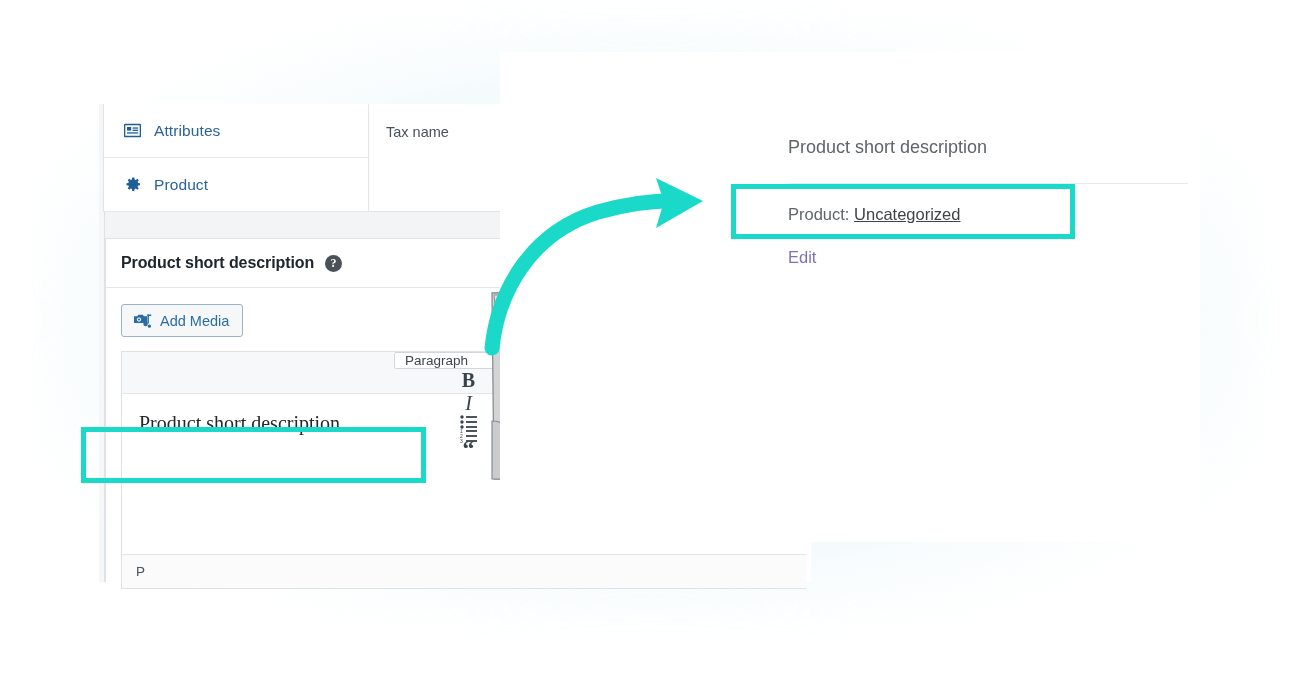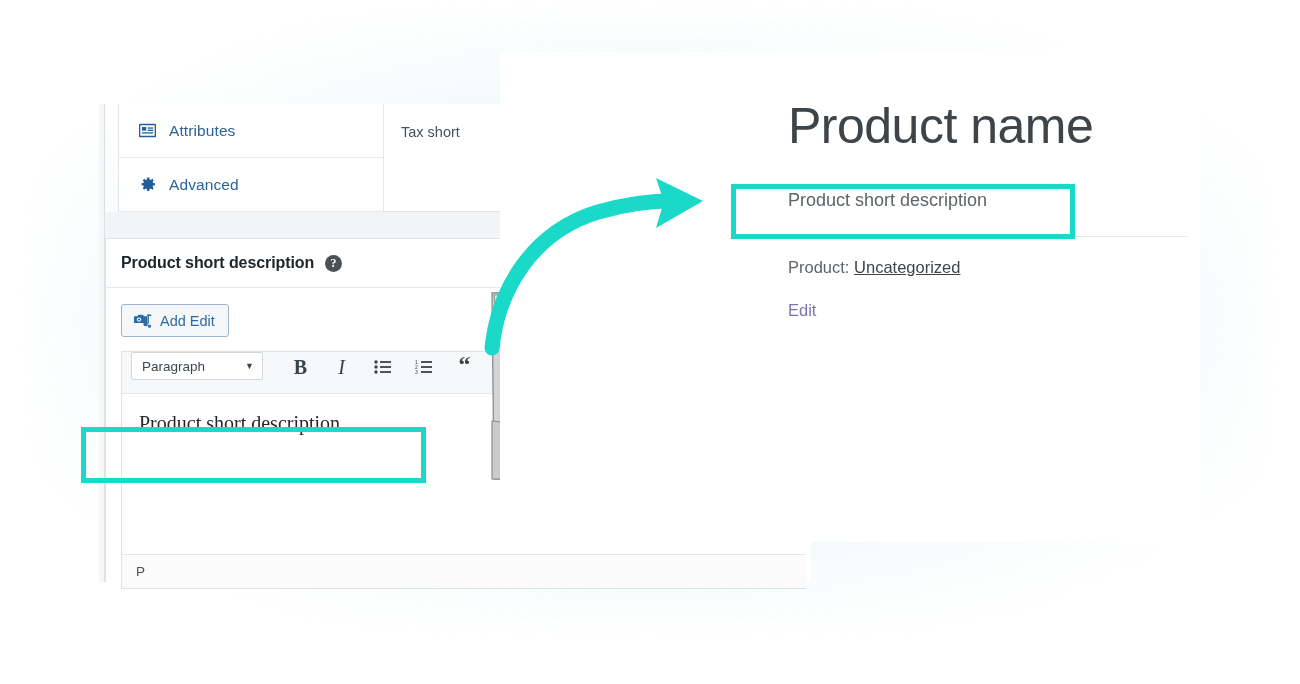--- a/index.html
+++ b/index.html
@@ -59,21 +59,21 @@
     top: 111px;
     width: 6px;
     height: 367px;
     background: #f5f7f8;
     border-right: 1px solid #dfe2e5;
   }
 
   
   .metabox-a {
     position: absolute;
-    left: 19px;
+    left: 4px;
     top: 0;
     width: 706px;
     height: 108px;
     background: #ffffff;
     border: 1px solid #e2e5e8;
     border-top: none;
     border-right: none;
   }
   .tabs-col {
     position: absolute;
@@ -190,24 +190,26 @@
     margin-top: 14px;
     margin-right: 0;
     width: 685px;
     border: 1px solid #dfe2e5;
     border-right: none;
     background: #ffffff;
   }
   .editor-toolbar {
     height: 42px;
     display: flex;
+    align-items: center;
     gap: 0;
     padding-left: 9px;
     border-bottom: 1px solid #e4e7ea;
     background: #f7f8f9;
+    flex-direction: column;
   }
   .para-select {
     width: 132px;
     height: 28px;
     border: 1px solid #d3d7db;
     background: #ffffff;
     border-radius: 2px;
     display: flex;
     align-items: center;
     justify-content: space-between;
@@ -379,26 +381,26 @@
           <span class="tab-label">Attributes</span>
         </div>
 
         <div class="tab-row">
           <span class="tab-ico">
             <svg viewBox="0 0 17 17">
               <path fill="#1f5e96" d="M8.5 5.6a2.9 2.9 0 1 0 0 5.8 2.9 2.9 0 0 0 0-5.8zm0 4.4a1.5 1.5 0 1 1 0-3 1.5 1.5 0 0 1 0 3z"></path>
               <path fill="#1f5e96" d="M16 7.2l-1.9-.3a5.8 5.8 0 0 0-.5-1.2l1.2-1.5-1.5-1.5-1.5 1.2a5.8 5.8 0 0 0-1.2-.5L10.3 1.5H8.2L7.9 3.4a5.8 5.8 0 0 0-1.2.5L5.2 2.7 3.7 4.2l1.2 1.5a5.8 5.8 0 0 0-.5 1.2L2.5 7.2v2.1l1.9.3c.1.4.3.8.5 1.2l-1.2 1.5 1.5 1.5 1.5-1.2c.4.2.8.4 1.2.5l.3 1.9h2.1l.3-1.9c.4-.1.8-.3 1.2-.5l1.5 1.2 1.5-1.5-1.2-1.5c.2-.4.4-.8.5-1.2l1.9-.3V7.2z"></path>
             </svg>
           </span>
-          <span class="tab-label">Advanced</span>
+          <span class="tab-label">Product</span>
         </div>
       </div>
 
       <div class="panel-col">
-        <span class="panel-field-label">Tax short</span>
+        <span class="panel-field-label">Tax name</span>
       </div>
     </div>
 
     <div class="gap-strip"></div>
 
     <div class="metabox-b">
 
       <div class="mb-title">
         <span class="mb-title-text">Product short description</span>
         <span class="help-icon">?</span>
@@ -411,21 +413,21 @@
             <svg viewBox="0 0 19 18">
               <path fill="#2b6ca3" d="M1 4.2h3.3l1-1.5h4.6l1 1.5H14v6.9H1z"></path>
               <circle cx="6" cy="7.6" r="2.1" fill="#ffffff"></circle>
               <circle cx="6" cy="7.6" r="1.1" fill="#2b6ca3"></circle>
               <rect x="14.4" y="2.5" width="1.5" height="9" fill="#2b6ca3"></rect>
               <rect x="14.4" y="2.5" width="3.8" height="1.5" fill="#2b6ca3"></rect>
               <circle cx="12.6" cy="12" r="2.3" fill="#2b6ca3"></circle>
               <circle cx="16.4" cy="14.2" r="1.6" fill="#2b6ca3"></circle>
             </svg>
           </span>
-          <span>Add Edit</span>
+          <span>Add Media</span>
         </div>
 
         <div class="editor-box">
 
           <div class="editor-toolbar">
 
             <div class="para-select">
               <span>Paragraph</span>
               <span class="caret">▼</span>
             </div>
@@ -478,21 +480,20 @@
   <svg class="sketch" viewBox="0 0 110 225">
     <path d="M22 38 L78 36 L80 224 L24 224 Z" fill="#d2d4d6" stroke="#8b8e91" stroke-width="1.3"></path>
     <path d="M24 40 L62 39 L62 48 L25 49 Z" fill="#e3e5e6" stroke="#8b8e91" stroke-width="1"></path>
     <path d="M56 50 C54 96 52 140 52 176 C40 170 30 166 22 166 L22 224 L80 224 L79 50 Z" fill="#c9cbcd" stroke="#8b8e91" stroke-width="1.2"></path>
     <path d="M56 50 C54 96 52 140 52 176" fill="none" stroke="#7e8184" stroke-width="1.4"></path>
   </svg>
 
   <div class="store-window">
     <div class="store-inner">
 
-      <h1 class="product-title">Product name</h1>
 
       <div class="short-desc-line">Product short description</div>
 
       <div class="divider"></div>
 
       <div class="category-line">
         <span>Product:</span>
         <span class="cat-link">Uncategorized</span>
       </div>
 

